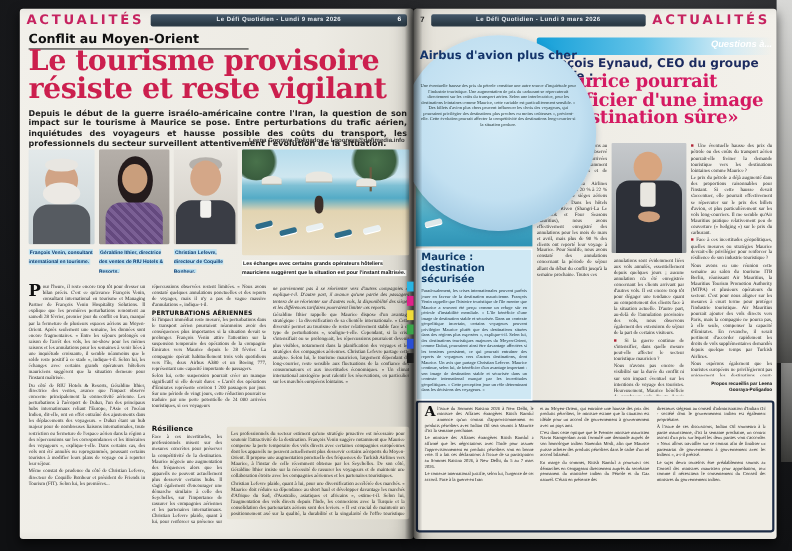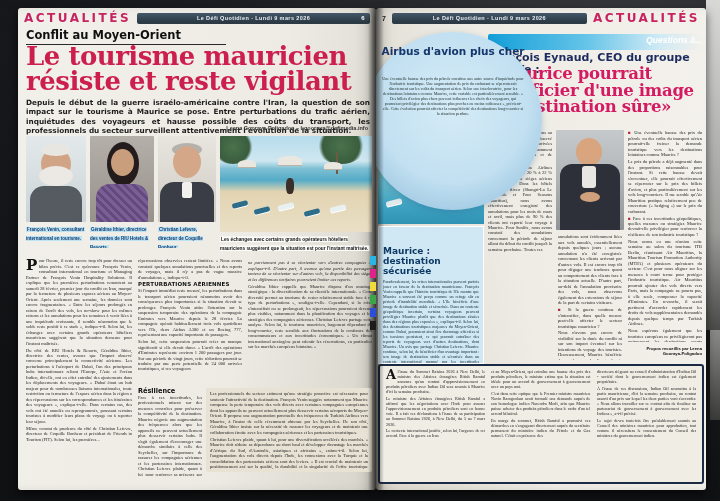--- a/index.html
+++ b/index.html
@@ -79,21 +79,21 @@
   .circle{position:absolute;left:-12px;top:24px;width:178px;height:178px;border-radius:50%;z-index:2;
     background:radial-gradient(circle at 50% 42%,#d6ecf7 0%,#c2e0f1 55%,#9fc8e2 82%,#86b4d3 100%);
     box-shadow:0 2px 6px rgba(40,80,120,.25);}
   .circle h3{margin:14px 0 3px 0;text-align:center;font:bold 10.5px/1.1 "DejaVu Sans",sans-serif;color:#15356b;}
   .circle .clip{left:18px;top:44px;width:142px;height:120px;}
   .circle .sh p{font-size:8.2px;text-align:center;color:#233;}
 
   .lagoon{position:absolute;left:2px;top:130px;width:106px;height:86px;overflow:hidden;z-index:1;
     background:linear-gradient(180deg,#a9cfe2 0%,#c4dccc 22%,#8fbf9a 30%,#69b8c8 48%,#3fa3c2 78%,#2f93b5 100%);}
   .sbox{position:absolute;left:2px;top:218px;width:106px;height:138px;background:#cfe8f4;border:1.5px solid #fff;
-    box-sizing:border-box;padding:20px 4px;z-index:2;overflow:hidden;}
+    box-sizing:border-box;padding:3px 4px;z-index:2;overflow:hidden;}
   .sbox h3{margin:0 0 2px 0;font:bold 9px/1.1 "DejaVu Sans",sans-serif;color:#0f3a66;}
   .sbox .clip{position:relative;width:96px;height:112px;}
   .sbox .sh p{font-size:8.2px;color:#15252e;}
 
   .qbar{position:absolute;left:112px;top:26px;width:214px;height:16px;border-radius:2px;
     background:linear-gradient(90deg,#149fd8 0%,#63c3e8 45%,#cfeaf5 80%,rgba(240,238,232,0) 100%);
     color:#fff;font:bold italic 8.5px/13px "Liberation Sans",sans-serif;padding-left:8px;box-sizing:border-box;text-align:right;}
   .ikicker{position:absolute;left:112px;top:44px;width:216px;font:bold 11px/1.05 "DejaVu Sans",sans-serif;color:#1c2b5f;}
   .iheadline{position:absolute;left:112px;top:58px;width:216px;margin:0;
     font:bold 16.5px/1.0 "DejaVu Serif",serif;color:#d51a62;letter-spacing:-.3px;}
@@ -125,21 +125,21 @@
   <div class="page page-left">
     <div class="hdr">
       <span class="seclabel">ACTUALITÉS</span>
       <div class="mastbar">
         <span>Le Défi Quotidien - Lundi 9 mars 2026</span>
         <span class="pg-in">6</span>
       </div>
     </div>
 
     <div class="kicker">Conflit au Moyen-Orient</div>
-    <h1 class="headline-l">Le tourisme mauricien résiste et reste vigilant</h1>
+    <h1 class="headline-l">Le tourisme provisoire résiste et reste vigilant</h1>
     <p class="standfirst">Depuis le début de la guerre israélo-américaine contre l'Iran, la question de son impact sur le tourisme à Maurice se pose. Entre perturbations du trafic aérien, inquiétudes des voyageurs et hausse possible des coûts du transport, les professionnels du secteur surveillent attentivement l'évolution de la situation.</p>
     <div class="byline-l">Leena Gooraya-Poligadoo – Lgooraya@defimedia.info</div>
 
     <div class="ph" style="left:8px;width:60px;background:linear-gradient(180deg,#e3e9ea,#c9d3d6);">
       <span class="head" style="left:15px;top:12px;width:30px;height:32px;background:#d1a486;"></span>
       <span class="head" style="left:13px;top:30px;width:34px;height:20px;background:#ece9e4;"></span>
       <span class="head" style="left:15px;top:8px;width:30px;height:12px;background:#e8e6e1;"></span>
       <span class="torso" style="left:4px;top:50px;width:52px;height:36px;background:#565b61;"></span>
     </div>
     <div class="cap" style="left:8px;top:216px;width:60px;">

